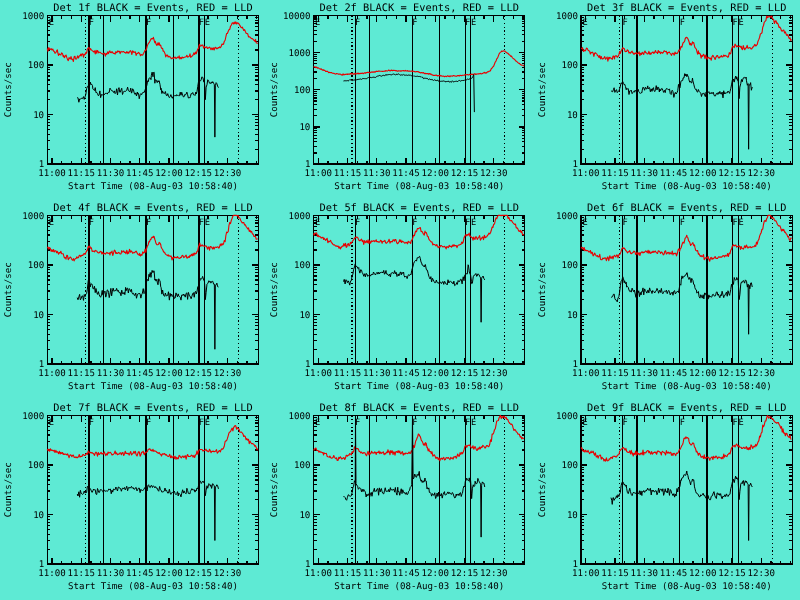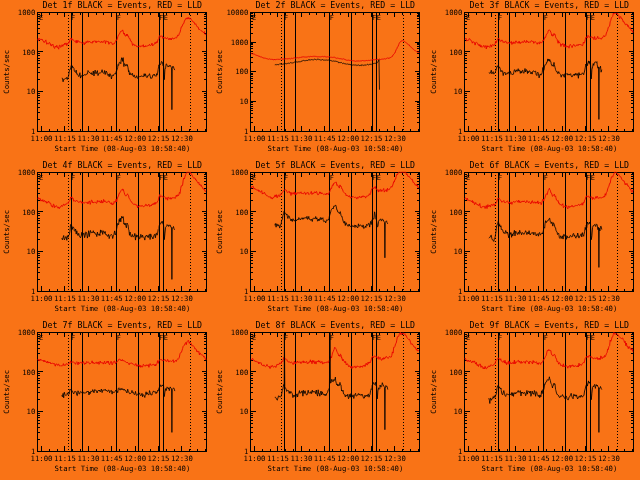--- a/index.html
+++ b/index.html
@@ -1,16 +1,16 @@
 <!DOCTYPE html>
 <html><head>
 <meta charset="utf-8">
 <style>
   html,body{margin:0;padding:0;background:#f3f3f3;}
-  #screen{position:relative;width:640px;height:480px;background:#f97316;overflow:hidden;
+  #screen{position:relative;width:640px;height:480px;background:#5eead4;overflow:hidden;
           font-family:"DejaVu Sans Mono", monospace;}
   #plot-grid{position:absolute;left:0;top:0;display:grid;
              grid-template-columns:repeat(3,213.33px);grid-template-rows:repeat(3,160px);}
   .panel{position:relative;width:213.33px;height:160px;}
   svg{display:block;}
   text{fill:#000;}
 </style>
 </head>
 <body>
 

